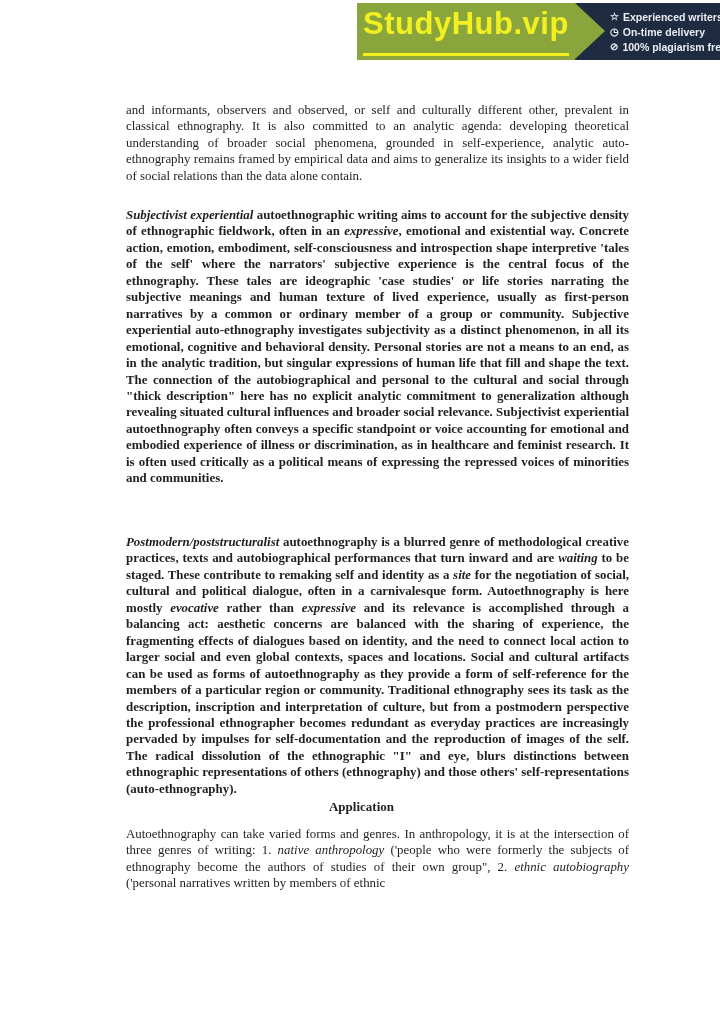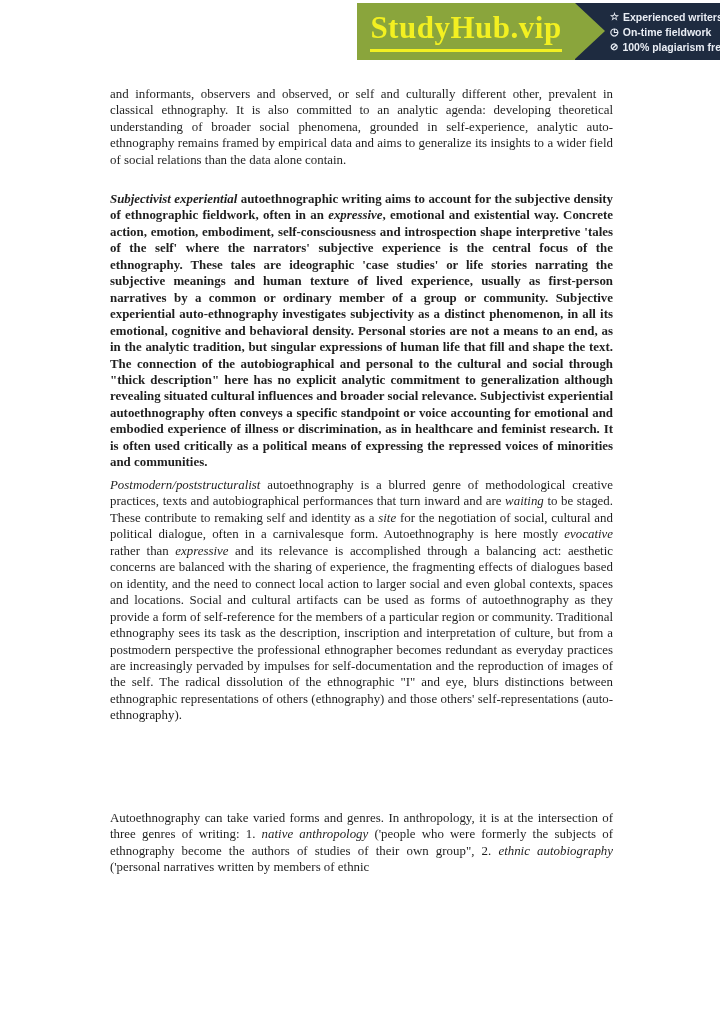--- a/index.html
+++ b/index.html
@@ -33,27 +33,27 @@
     justify-content: center;
     flex: none;
   }
   .banner-chevron {
     width: 0; height: 0; flex: none;
     border-left: 30px solid #8aa53c;
     border-top: 28.5px solid transparent;
     border-bottom: 28.5px solid transparent;
   }
   .banner-logo {
-    font-family: Liberation Serif, serif;
+    font-family: Liberation Sans, sans-serif;
     font-weight: bold;
     font-size: 31px;
     letter-spacing: 0.5px;
     color: #f3f021;
     border-bottom: 3px solid #f3f021;
-    padding-bottom: 6px;
+    padding-bottom: 14px;
     line-height: 1.0;
     white-space: nowrap;
   }
   .banner-features {
     display: flex;
     flex-direction: column;
     justify-content: center;
     gap: 3px;
     padding-left: 5px;
     min-width: 0;
@@ -72,68 +72,69 @@
     font-size: 10px;
     line-height: 1;
     color: #e9edf4;
   }
 
   
   .doc-paragraph {
     position: absolute;
     left: 110px;
     width: 503px;
-    margin: 0;
+    margin: 16px;
     font-size: 12.9px;
     line-height: 16.45px;
     color: #1f1f1f;
     text-align: justify;
   }
   .doc-paragraph i { font-style: italic; }
   .doc-heading {
     position: absolute;
     left: 110px;
     width: 503px;
     margin: 0;
     font-size: 13px;
     line-height: 16.45px;
     font-weight: bold;
     color: #1f1f1f;
     text-align: center;
   }
   .p1 { top: 86px; }
   .p2 { top: 191px; font-weight: bold; }
-  .p3 { top: 477px; }
+  .p3 { top: 518px; font-weight: bold; }
   .h1 { top: 799px; }
   .p4 { top: 810px; }
 </style>
 </head>
 <body>
 
 <div class="page">
 
   <div class="banner">
     <div class="banner-green">
       <span class="banner-logo">StudyHub.vip</span>
     </div>
     <div class="banner-chevron"></div>
     <div class="banner-features">
       <div class="feature-row">
         <span class="feature-icon">☆</span>
         <span>Experienced writers</span>
       </div>
       <div class="feature-row">
         <span class="feature-icon">◷</span>
-        <span>On-time fieldwork</span>
+        <span>On-time delivery</span>
       </div>
       <div class="feature-row">
         <span class="feature-icon">⊘</span>
         <span>100% plagiarism free</span>
       </div>
     </div>
   </div>
 
   <p class="doc-paragraph p1"><span>and informants, observers and observed, or self and culturally different other, prevalent in classical ethnography. It is also committed to an analytic agenda: developing theoretical understanding of broader social phenomena, grounded in self-experience, analytic auto-ethnography remains framed by empirical data and aims to generalize its insights to a wider field of social relations than the data alone contain.</span></p>
   <p class="doc-paragraph p2"><i>Subjectivist experiential</i><span> autoethnographic writing aims to account for the subjective density of ethnographic fieldwork, often in an </span><i>expressive</i><span>, emotional and existential way. Concrete action, emotion, embodiment, self-consciousness and introspection shape interpretive 'tales of the self' where the narrators' subjective experience is the central focus of the ethnography. These tales are ideographic 'case studies' or life stories narrating the subjective meanings and human texture of lived experience, usually as first-person narratives by a common or ordinary member of a group or community. Subjective experiential auto-ethnography investigates subjectivity as a distinct phenomenon, in all its emotional, cognitive and behavioral density. Personal stories are not a means to an end, as in the analytic tradition, but singular expressions of human life that fill and shape the text. The connection of the autobiographical and personal to the cultural and social through "thick description" here has no explicit analytic commitment to generalization although revealing situated cultural influences and broader social relevance. Subjectivist experiential autoethnography often conveys a specific standpoint or voice accounting for emotional and embodied experience of illness or discrimination, as in healthcare and feminist research. It is often used critically as a political means of expressing the repressed voices of minorities and communities.</span></p>
   <p class="doc-paragraph p3"><i>Postmodern/poststructuralist</i><span> autoethnography is a blurred genre of methodological creative practices, texts and autobiographical performances that turn inward and are </span><i>waiting</i><span> to be staged. These contribute to remaking self and identity as a </span><i>site</i><span> for the negotiation of social, cultural and political dialogue, often in a carnivalesque form. Autoethnography is here mostly </span><i>evocative</i><span> rather than </span><i>expressive</i><span> and its relevance is accomplished through a balancing act: aesthetic concerns are balanced with the sharing of experience, the fragmenting effects of dialogues based on identity, and the need to connect local action to larger social and even global contexts, spaces and locations. Social and cultural artifacts can be used as forms of autoethnography as they provide a form of self-reference for the members of a particular region or community. Traditional ethnography sees its task as the description, inscription and interpretation of culture, but from a postmodern perspective the professional ethnographer becomes redundant as everyday practices are increasingly pervaded by impulses for self-documentation and the reproduction of images of the self. The radical dissolution of the ethnographic "I" and eye, blurs distinctions between ethnographic representations of others (ethnography) and those others' self-representations (auto-ethnography).</span></p>
+  <h3 class="doc-heading h1">Application</h3>
   <p class="doc-paragraph p4"><span>Autoethnography can take varied forms and genres. In anthropology, it is at the intersection of three genres of writing: 1. </span><i>native anthropology</i><span> ('people who were formerly the subjects of ethnography become the authors of studies of their own group", 2. </span><i>ethnic autobiography</i><span> ('personal narratives written by members of ethnic</span></p>
 
 </div>
 
 </body></html>

